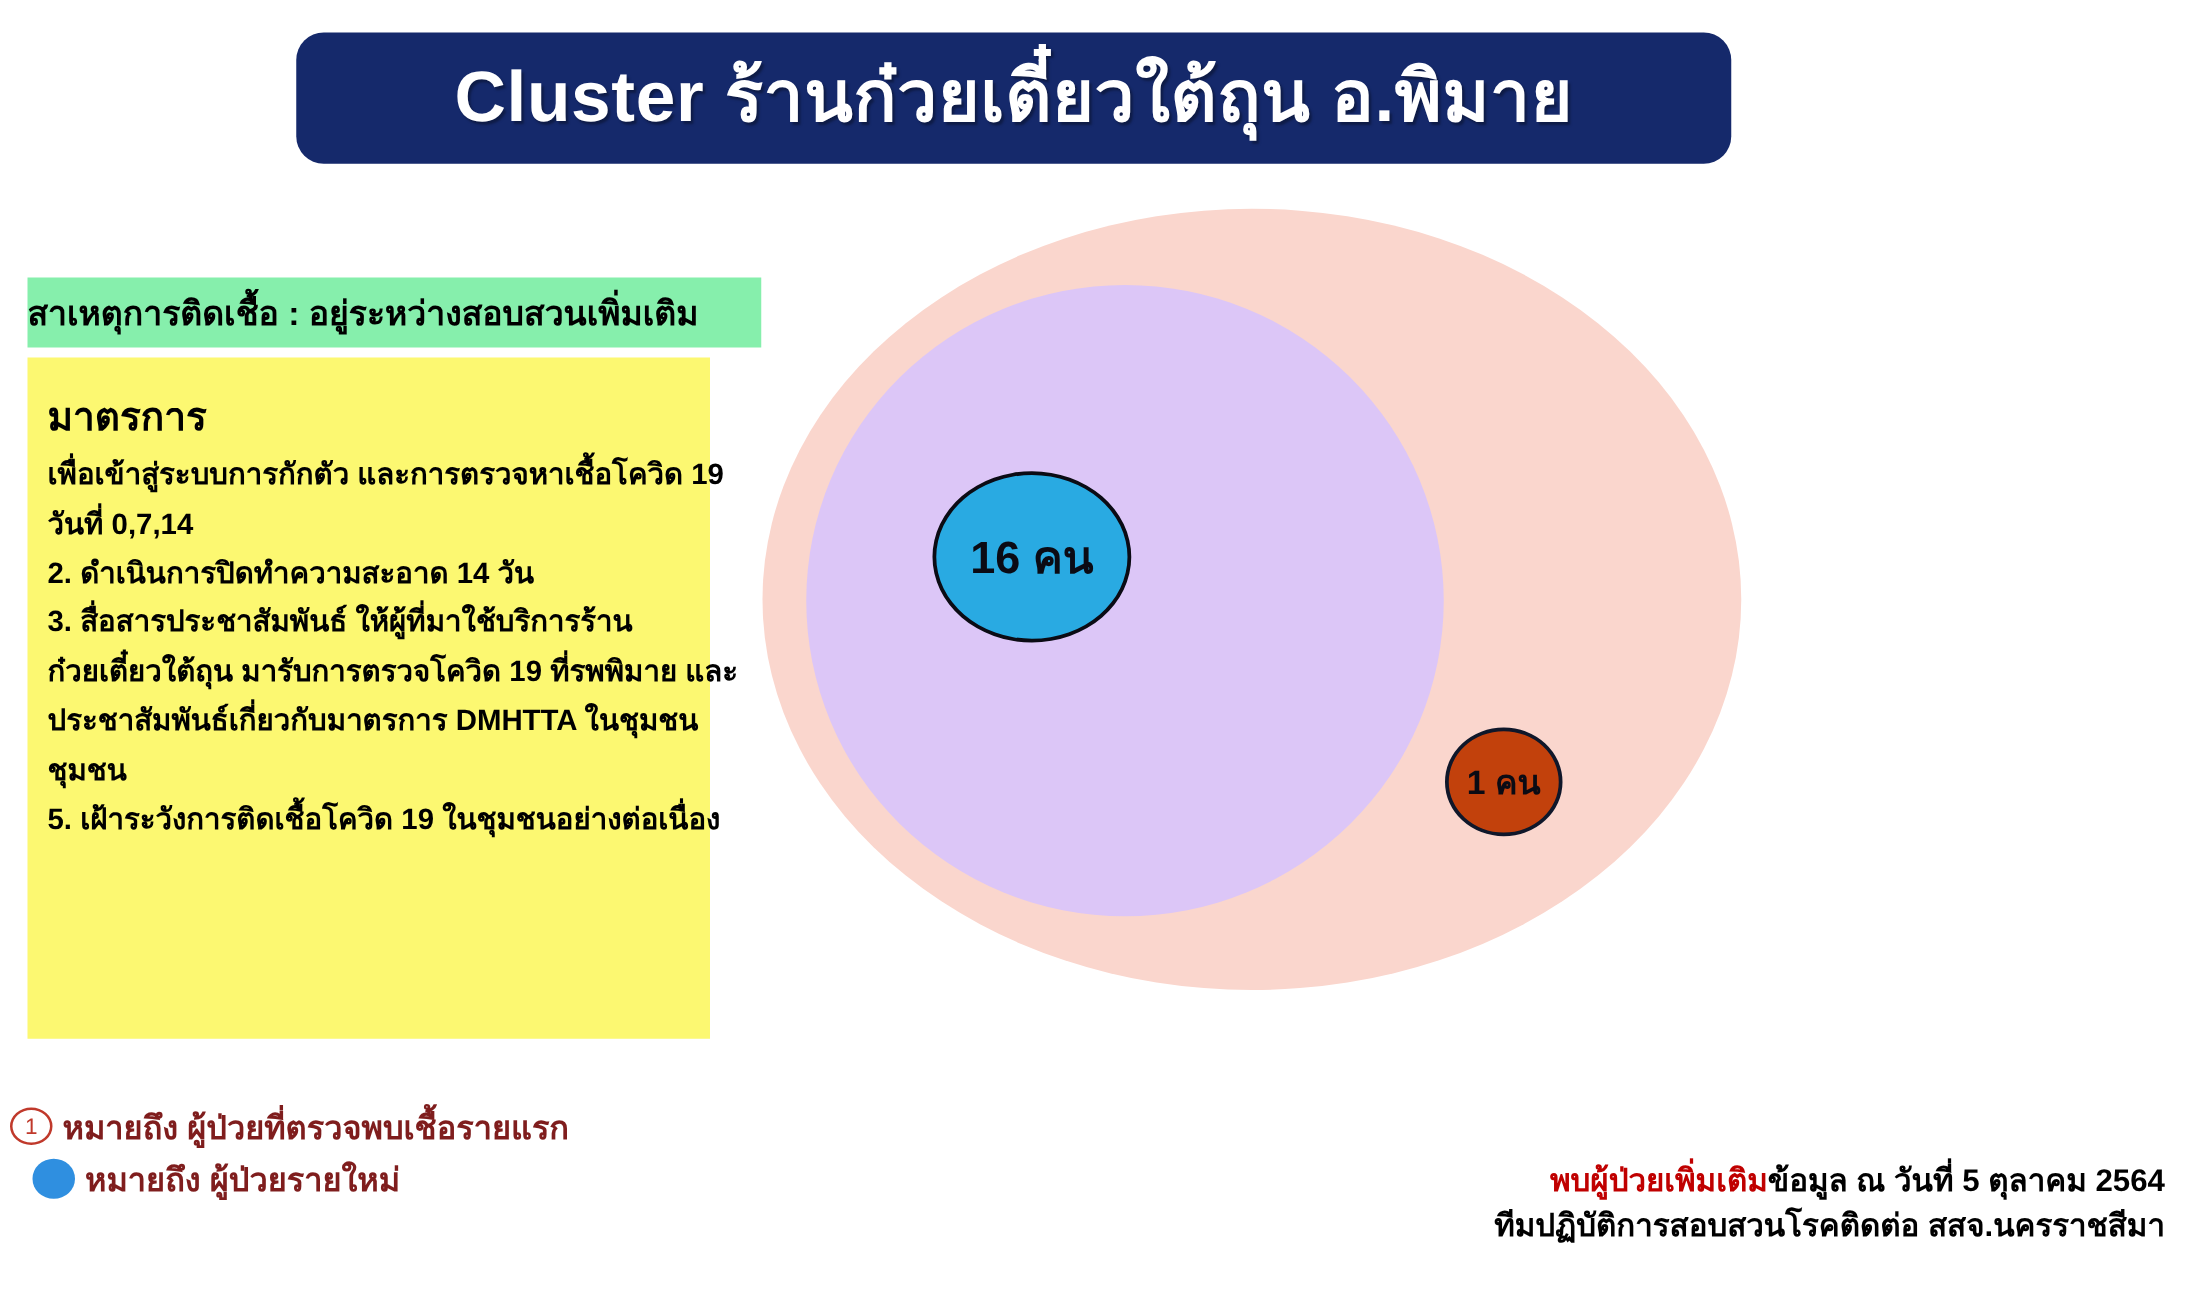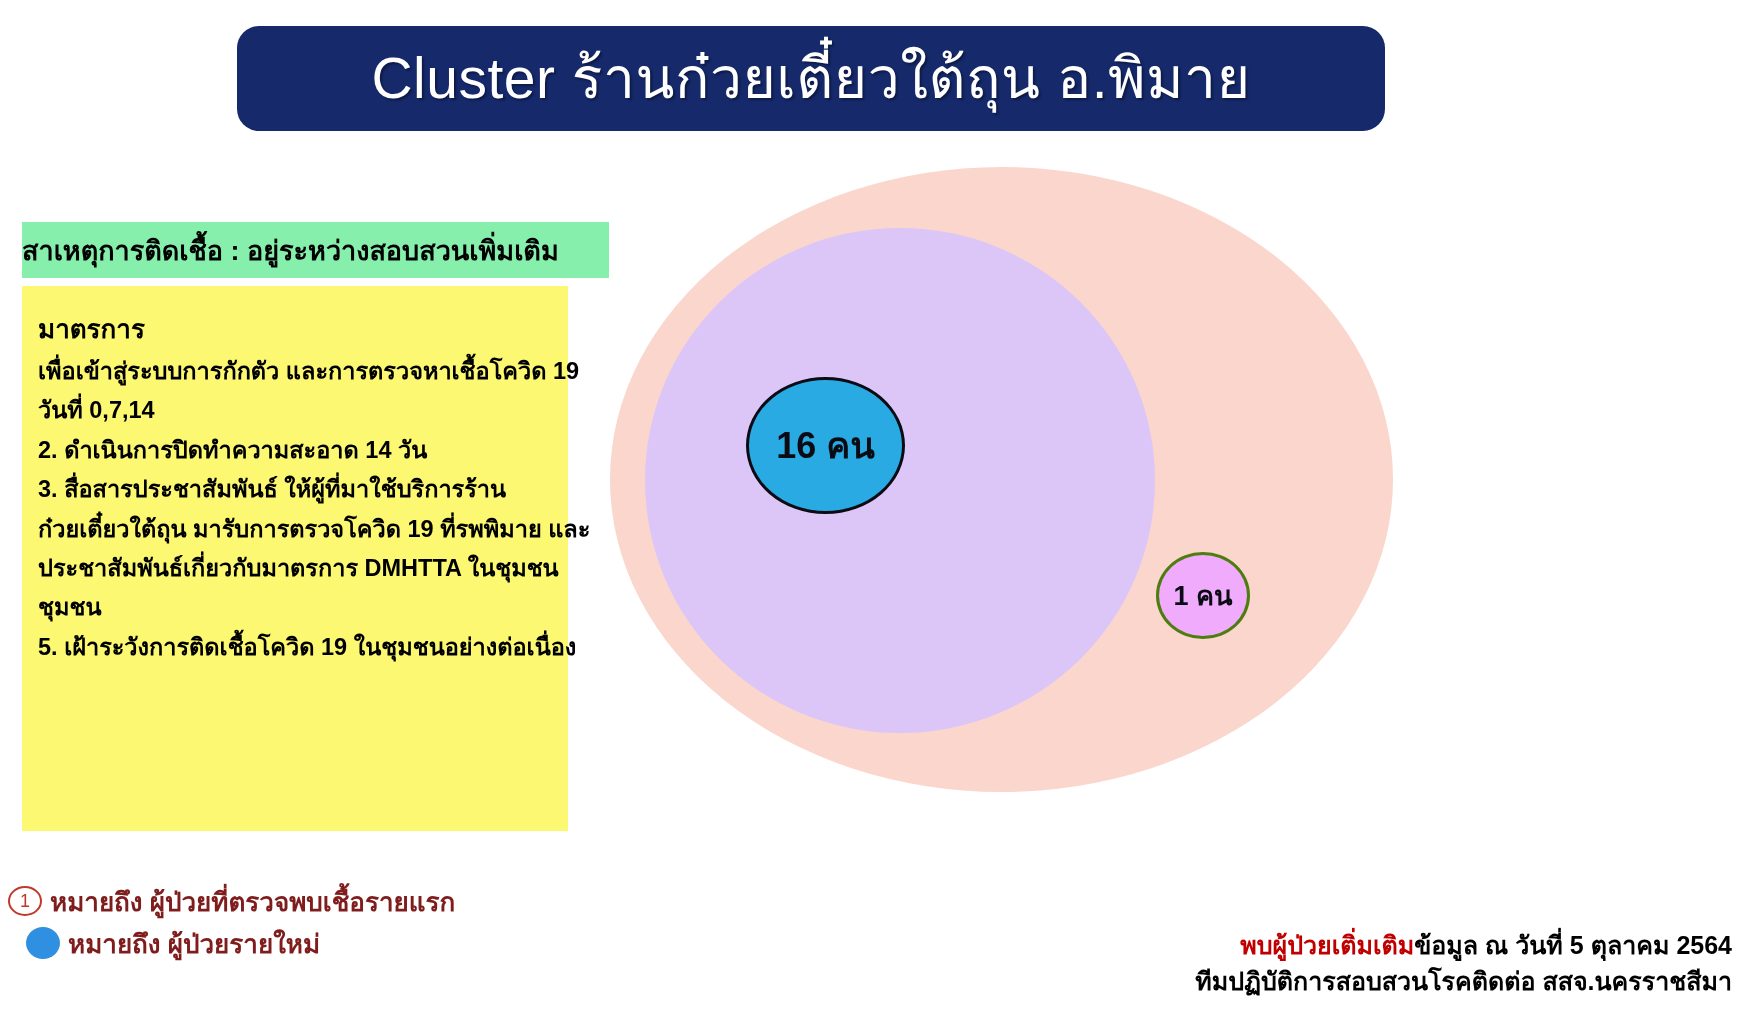--- a/index.html
+++ b/index.html
@@ -26,21 +26,21 @@
     background: #15296b;
     border-radius: 22px;
     display: flex;
     align-items: center;
     justify-content: center;
     box-sizing: border-box;
   }
   #title-text {
     color: #ffffff;
     font-size: 57px;
-    font-weight: 400;
+    font-weight: 700;
     letter-spacing: 0.5px;
     line-height: 1.1;
     white-space: nowrap;
     text-shadow: 2px 2px 2px rgba(0,0,0,0.35);
   }
 
   
   #cause-box {
     position: absolute;
     left: 22px;
@@ -72,21 +72,21 @@
     box-sizing: border-box;
     padding: 22px 14px 10px 16px;
   }
   .measure-line {
     font-size: 23.5px;
     font-weight: bold;
     color: #000;
     line-height: 1.68;
     white-space: nowrap;
   }
-  .measure-line.heading { font-size: 26px; }
+  .measure-line.heading { font-size: 31px; }
 
   
   #diagram { position: absolute; left: 0; top: 0; width: 1754px; height: 766px; }
 
   #outer-pink-circle {
     position: absolute;
     left: 610px;
     top: 167px;
     width: 783px;
     height: 625px;
@@ -118,26 +118,26 @@
   }
   #bubble-16-label {
     font-size: 36px;
     font-weight: bold;
     color: #0b0b14;
     white-space: nowrap;
   }
   #bubble-1 {
     position: absolute;
     left: 1156px;
-    top: 552px;
+    top: 582px;
     width: 94px;
     height: 87px;
     border-radius: 50%;
-    background: #f0abfc;
-    border: 3px solid #4d7c0f;
+    background: #c2410c;
+    border: 3px solid #0f172a;
     box-sizing: border-box;
     display: flex;
     align-items: center;
     justify-content: center;
   }
   #bubble-1-label {
     font-size: 27px;
     font-weight: bold;
     color: #0b0b14;
     white-space: nowrap;
@@ -229,16 +229,16 @@
     <div class="legend-text">หมายถึง ผู้ป่วยที่ตรวจพบเชื้อรายแรก</div>
   </div>
   <div class="legend-row" id="legend-row-new">
     <div class="legend-marker-new"></div>
     <div class="legend-text">หมายถึง ผู้ป่วยรายใหม่</div>
   </div>
 </div>
 
 <div id="footer">
   <div class="footer-line">
-    <span class="footer-red">พบผู้ป่วยเติ่มเติม</span><span class="footer-black">ข้อมูล ณ  วันที่ 5 ตุลาคม 2564</span>
+    <span class="footer-red">พบผู้ป่วยเพิ่มเติม</span><span class="footer-black">ข้อมูล ณ  วันที่ 5 ตุลาคม 2564</span>
   </div>
   <div class="footer-line footer-black">ทีมปฏิบัติการสอบสวนโรคติดต่อ สสจ.นครราชสีมา</div>
 </div>
 
 </body></html>

